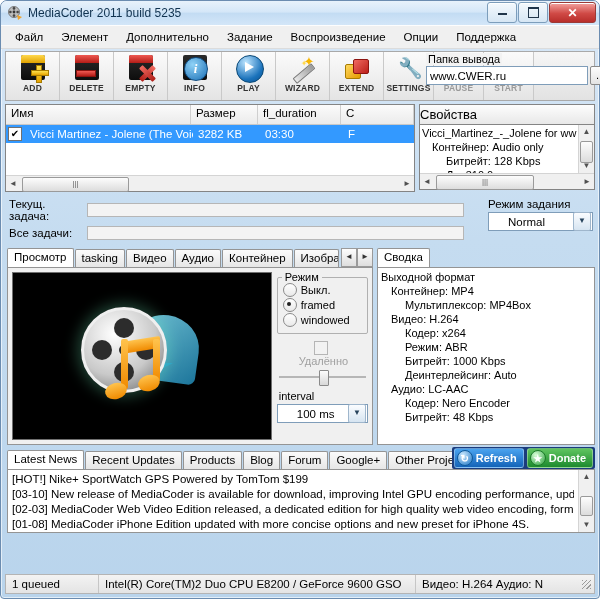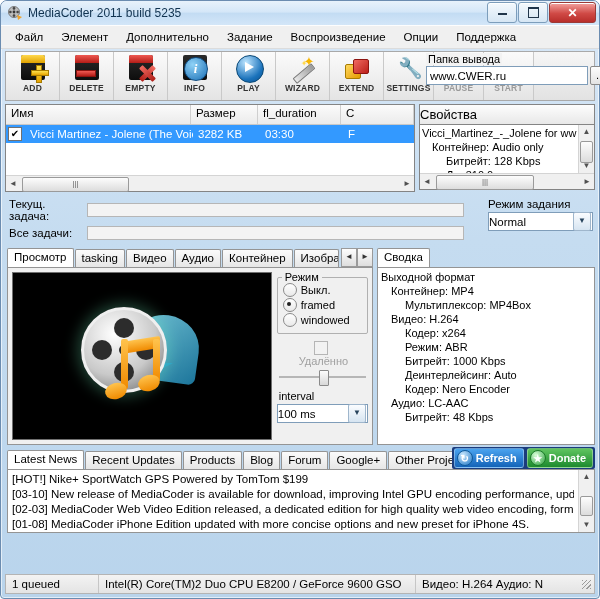--- a/index.html
+++ b/index.html
@@ -104,21 +104,21 @@
     background:linear-gradient(to bottom,#fdfdfd,#dcdcdc);}
   
   .progress-area{margin:6px 6px 0 8px;display:flex;align-items:flex-start;}
   .prog-left{flex:1;}
   .prog-row{display:flex;align-items:center;margin-bottom:4px;}
   .prog-lbl{width:78px;font-size:11.5px;}
   .prog-bar{flex:1;height:14px;border:1px solid #b6b6b6;background:#f3f3f3;box-sizing:border-box;}
   .prog-right{width:105px;margin-left:24px;}
   .prog-right .cap2{font-size:11.5px;margin-bottom:2px;}
   .combo{height:19px;border:1px solid #7f9db9;background:#fff;display:flex;align-items:center;
-    justify-content:space-between;padding-left:0;font-size:11.5px;box-sizing:border-box;}
+    justify-content:space-between;padding-left:19px;font-size:11.5px;box-sizing:border-box;}
   .combo .arrow{width:16px;height:17px;margin:0 1px 0 0;border:1px solid #9fb6cc;border-radius:2px;
     background:linear-gradient(to bottom,#fbfdff,#d6e4f1);font-size:8px;text-align:center;line-height:16px;color:#27435c;}
   
   .tabzone{display:flex;margin:4px 4px 0 6px;gap:4px;align-items:flex-end;}
   .tabstrip{display:flex;align-items:flex-end;width:366px;}
   .tab{border:1px solid #949494;border-bottom:none;background:linear-gradient(to bottom,#fbfbfb,#e6e6e6);
     padding:2px 6px 3px 6px;font-size:11.5px;margin-right:1px;border-radius:2px 2px 0 0;white-space:nowrap;}
   .tab.active{background:#fff;padding-bottom:4px;font-weight:normal;}
   .tab.clip{max-width:48px;overflow:hidden;}
   .tabspin{display:flex;margin-left:1px;}
@@ -459,22 +459,22 @@
 
     <div class="panel-right">
       <div class="tl">Выходной формат</div>
       <div class="tl i1">Контейнер: MP4</div>
       <div class="tl i2">Мультиплексор: MP4Box</div>
       <div class="tl i1">Видео: H.264</div>
       <div class="tl i2">Кодер: x264</div>
       <div class="tl i2">Режим: ABR</div>
       <div class="tl i2">Битрейт: 1000 Kbps</div>
       <div class="tl i2">Деинтерлейсинг: Auto</div>
+      <div class="tl i1">Аудио: LC-AAC</div>
       <div class="tl i2">Кодер: Nero Encoder</div>
-      <div class="tl i1">Аудио: LC-AAC</div>
       <div class="tl i2">Битрейт: 48 Kbps</div>
     </div>
   </div>
 
   <div class="newszone">
     <div class="news-tabs">
       <div class="ntab active">Latest News</div>
       <div class="ntab">Recent Updates</div>
       <div class="ntab">Products</div>
       <div class="ntab">Blog</div>

